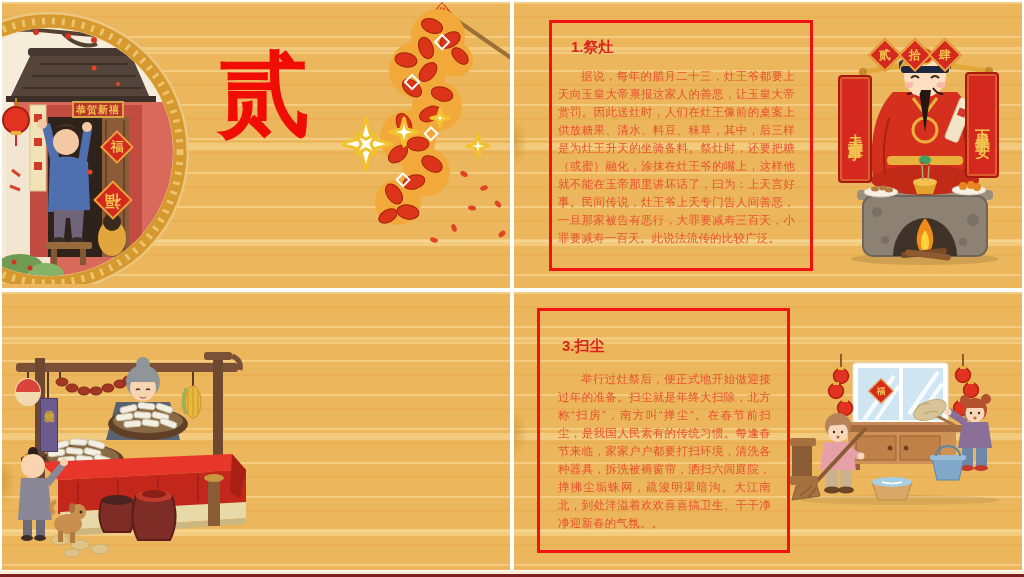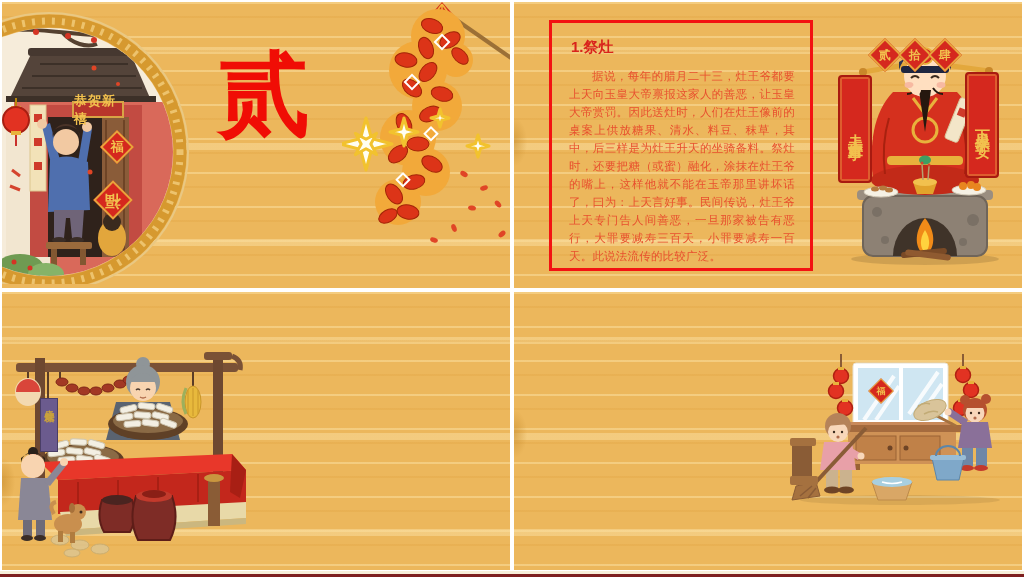--- a/index.html
+++ b/index.html
@@ -27,21 +27,21 @@
   .box-heading{font-weight:bold;color:#d9231c;font-size:15px;}
   .box-body{color:#e8502e;font-size:11.5px;line-height:18px;text-align:justify;text-indent:2em;letter-spacing:.2px;}
   .vtext{writing-mode:vertical-rl;text-orientation:upright;}
   .diamond{position:absolute;background:#d5281e;border:2px solid #e8a43c;display:flex;align-items:center;justify-content:center;transform:rotate(45deg);box-sizing:border-box;}
   .diamond>span{transform:rotate(-45deg);color:#f2c14e;font-weight:bold;}
   .diamond>span.inverted{transform:rotate(135deg);}
   .couplet{position:absolute;background:#d5281e;border:2px solid #a81a10;border-radius:4px;box-sizing:border-box;
     display:flex;align-items:center;justify-content:center;box-shadow:inset 0 0 0 2px rgba(242,193,78,.35);}
   .couplet .vtext{color:#f2c14e;font-weight:bold;font-size:15px;letter-spacing:3px;}
   .plaque{position:absolute;background:#b8352b;border:2px solid #d8a445;box-sizing:border-box;
-    display:flex;align-items:center;justify-content:center;color:#f2c14e;font-weight:bold;font-size:13px;letter-spacing:1px;}
+    display:flex;align-items:center;justify-content:center;color:#f2c14e;font-weight:bold;font-size:10px;letter-spacing:1px;}
   .stall-sign{position:absolute;background:#6b5b8e;border:1px solid #4a3e66;box-sizing:border-box;
     display:flex;align-items:flex-start;justify-content:center;padding-top:3px;}
   .stall-sign .vtext{color:#caa23c;font-size:10px;font-weight:bold;letter-spacing:1px;}
   svg{position:absolute;display:block;}
 </style>
 </head>
 <body>
 
 <div class="stage">
 
@@ -193,21 +193,21 @@
         <ellipse cx="92" cy="238" rx="4" ry="2.5" transform="rotate(20 92 238)"></ellipse>
       </g>
     </svg>
   </section>
 
   <section class="slide slide-2">
     <div class="moon" style="top:116px;"></div>
 
     <div class="content-box" style="left:35px;top:18px;width:264px;height:251px;">
       <div class="box-heading" style="margin:15px 0 0 19px;">1.祭灶</div>
-      <p class="box-body" style="margin:10px 15px 0 17px;">据说，每年的腊月二十三，灶王爷都要上天向玉皇大帝禀报这家人的善恶，让玉皇大帝赏罚。因此送灶时，人们在灶王像前的桌案上供放糖果、清水、料豆、秣草，其中，后三样是为灶王升天的坐骑备料。祭灶时，还要把糖（或蜜）融化，涂抹在灶王爷的嘴上，这样他就不能在玉帝那里讲坏话了，曰为：上天言好事。民间传说，灶王爷上天专门告人间善恶，一旦那家被告有恶行，大罪要减寿三百天，小罪要减寿一百天。此说法流传的比较广泛。</p>
+      <p class="box-body" style="margin:10px 15px 0 6px;">据说，每年的腊月二十三，灶王爷都要上天向玉皇大帝禀报这家人的善恶，让玉皇大帝赏罚。因此送灶时，人们在灶王像前的桌案上供放糖果、清水、料豆、秣草，其中，后三样是为灶王升天的坐骑备料。祭灶时，还要把糖（或蜜）融化，涂抹在灶王爷的嘴上，这样他就不能在玉帝那里讲坏话了，曰为：上天言好事。民间传说，灶王爷上天专门告人间善恶，一旦那家被告有恶行，大罪要减寿三百天，小罪要减寿一百天。此说法流传的比较广泛。</p>
     </div>
 
     <svg style="left:329px;top:26px;" width="164" height="238" viewBox="0 0 164 238">
       <ellipse cx="82" cy="231" rx="74" ry="6" fill="rgba(0,0,0,0.12)"></ellipse>
 
       <rect x="14" y="162" width="136" height="10" rx="4" fill="#9a8e80"></rect>
       <rect x="20" y="168" width="124" height="60" rx="10" fill="#8d8174" stroke="#6f655a" stroke-width="2"></rect>
       <circle cx="34" cy="184" r="5" fill="#7a7065"></circle>
         <circle cx="130" cy="192" r="6" fill="#7a7065"></circle>
       <circle cx="42" cy="212" r="4" fill="#7a7065"></circle>
@@ -398,20 +398,24 @@
 
     <div class="stall-sign" style="left:38px;top:106px;width:18px;height:54px;">
       <span class="vtext">卖灶糖</span>
     </div>
 
   </section>
 
   <section class="slide slide-4">
     <div class="moon" style="top:118px;"></div>
 
+    <div class="content-box" style="left:23px;top:16px;width:253px;height:245px;">
+      <div class="box-heading" style="margin:26px 0 0 22px;">3.扫尘</div>
+      <p class="box-body" style="margin:14px 16px 0 18px;">举行过灶祭后，便正式地开始做迎接过年的准备。扫尘就是年终大扫除，北方称“扫房”，南方叫“掸尘”。在春节前扫尘，是我国人民素有的传统习惯。每逢春节来临，家家户户都要打扫环境，清洗各种器具，拆洗被褥窗帘，洒扫六闾庭院，掸拂尘垢蛛网，疏浚明渠暗沟。大江南北，到处洋溢着欢欢喜喜搞卫生、干干净净迎新春的气氛。。</p>
+    </div>
 
     <svg style="left:276px;top:62px;" width="228" height="152" viewBox="0 0 228 152">
       <ellipse cx="110" cy="146" rx="100" ry="5" fill="rgba(0,0,0,0.08)"></ellipse>
 
       <rect x="63" y="9" width="95" height="62" rx="3" fill="#ffffff" stroke="#e8e2d2"></rect>
       <rect x="68" y="14" width="41" height="52" fill="#cfe6f2"></rect>
       <rect x="113" y="14" width="40" height="52" fill="#cfe6f2"></rect>
       <path d="M74,66 L104,22 M86,66 L109,32 M119,60 L148,18 M128,64 L152,30" stroke="#ffffff" stroke-width="4" opacity=".85"></path>
       <rect x="58" y="68" width="105" height="6" rx="2" fill="#c98a5a"></rect>
 

